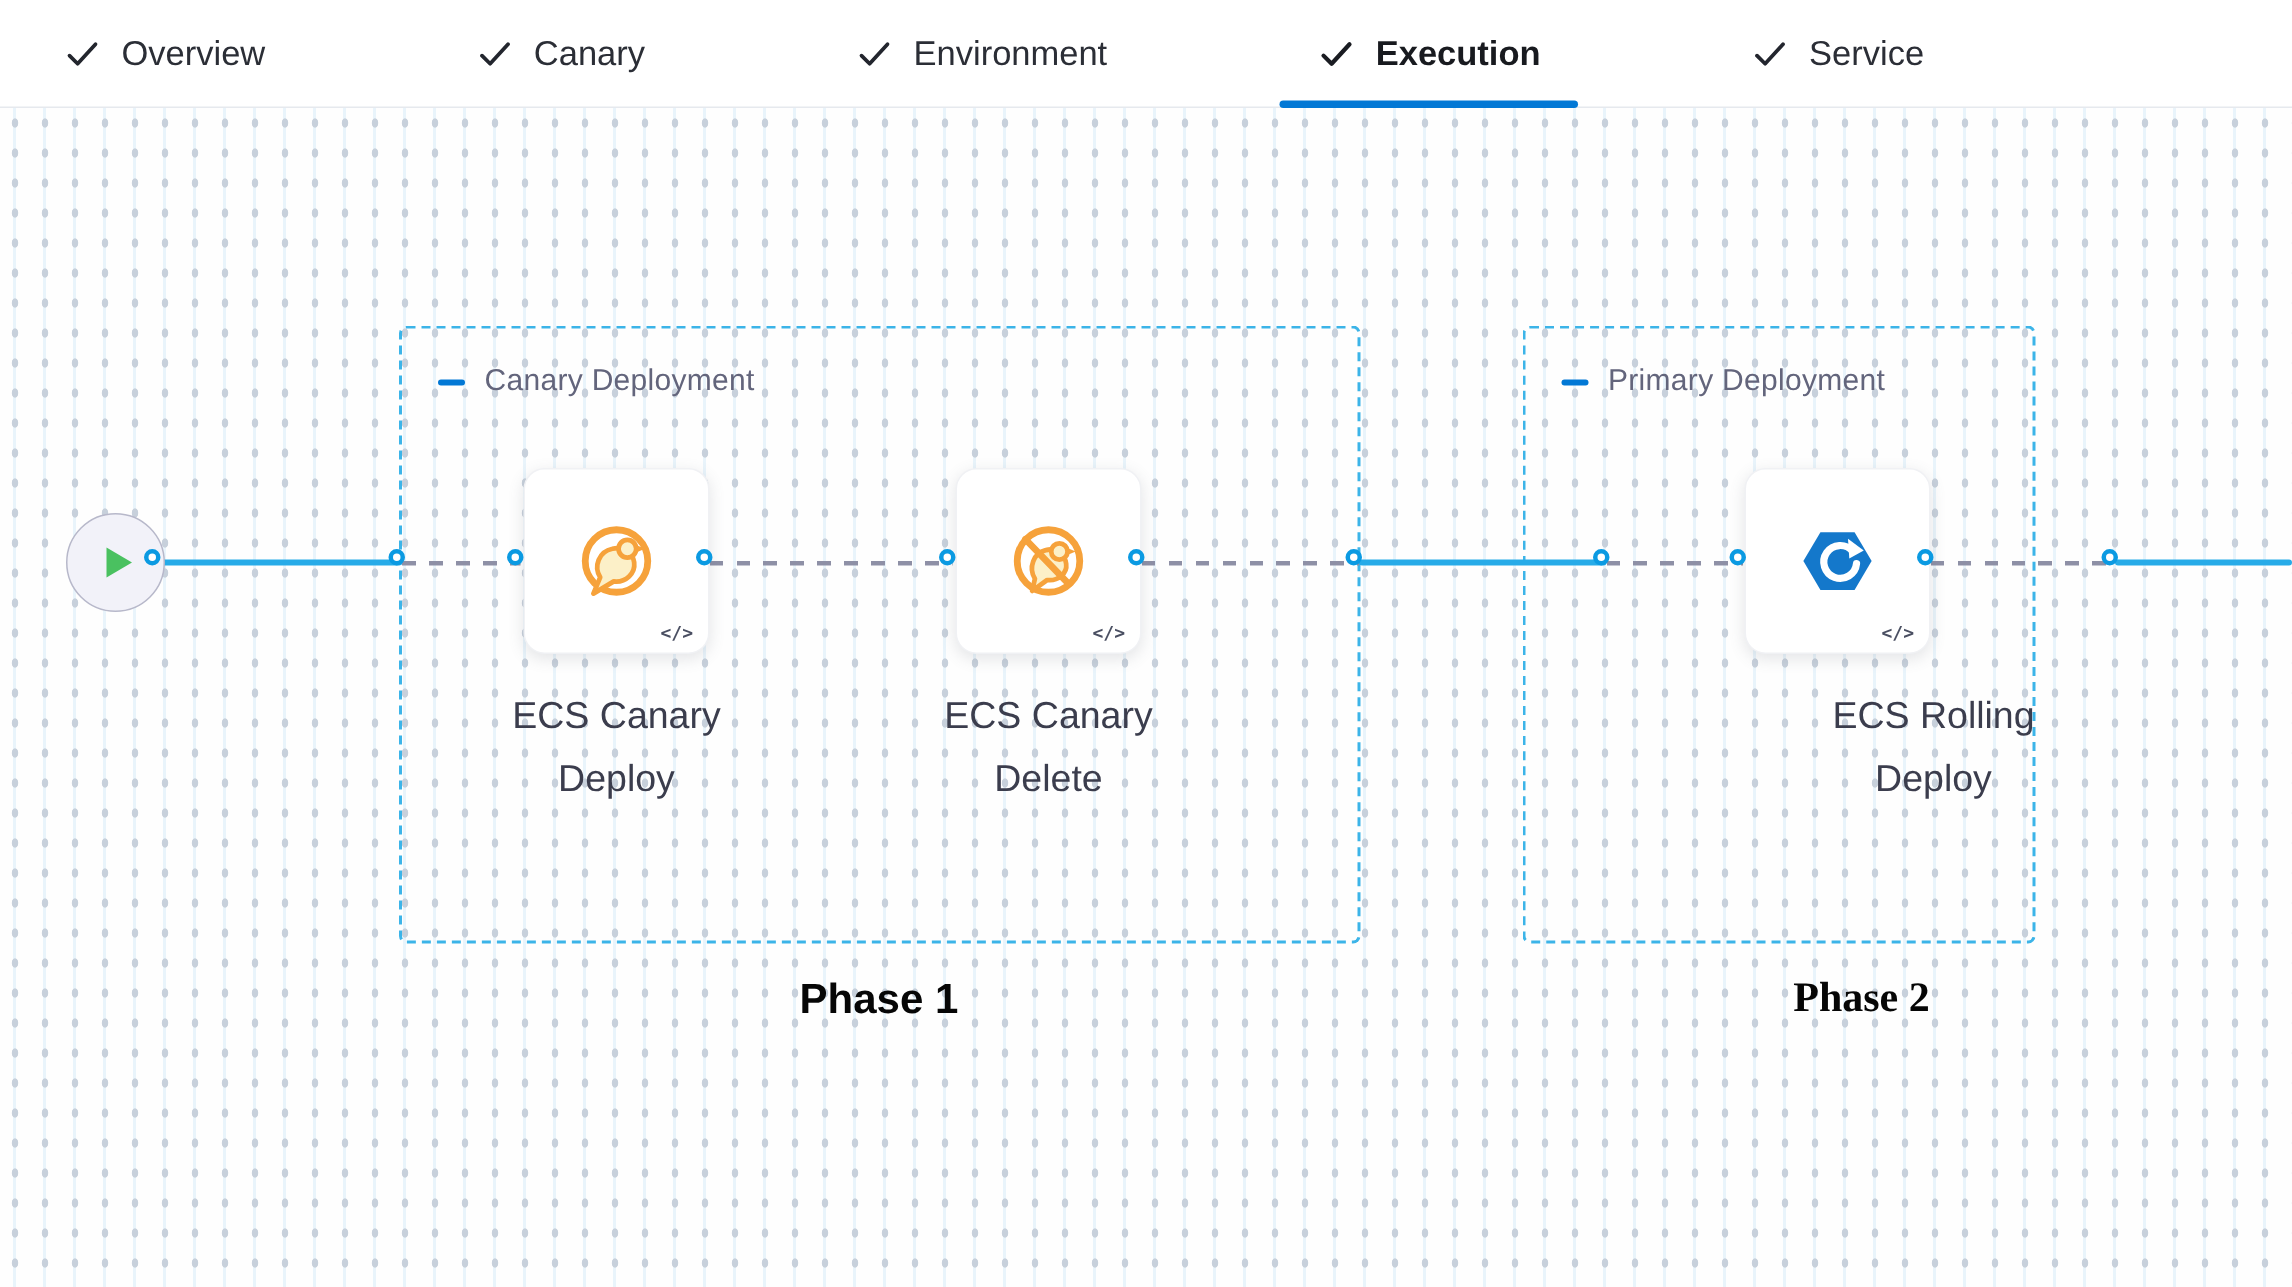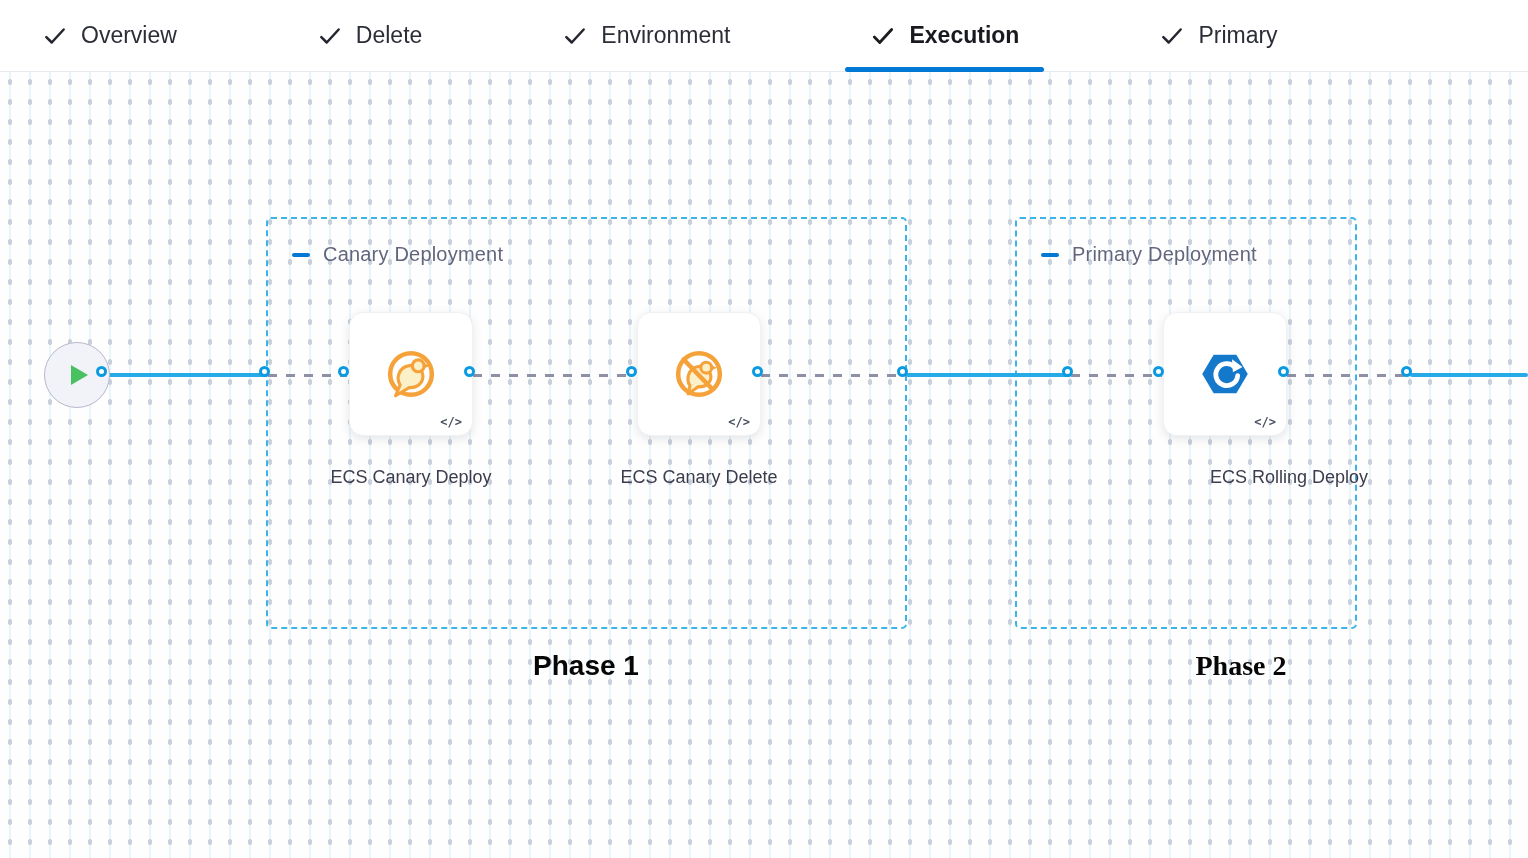--- a/index.html
+++ b/index.html
@@ -74,21 +74,21 @@
     display:flex; align-items:center; justify-content:center; cursor:pointer;
   }
   .card .code-badge{
     position:absolute; right:10px; bottom:6px;
     font-family:"DejaVu Sans Mono", monospace;
     font-size:12px; font-weight:700; color:#4a4f62;
   }
 
   .step-name{
     position:absolute; top:384px; width:170px;
-    text-align:center; font-size:18px; line-height:42px;
+    text-align:center; font-size:25px; line-height:42px;
     color:#3b3d4d; font-weight:500;
   }
   .phase-label{
     position:absolute; top:578px; width:400px; text-align:center;
     font-size:28px; font-weight:800; color:#060606;
   }
 </style>
 </head>
 <body>
 
@@ -96,39 +96,39 @@
   <div class="tab">
     <svg class="check" viewBox="0 0 24 24" fill="none">
         <path d="M4 13l5 5L20 6" stroke="#23262e" stroke-width="2.3" stroke-linecap="round" stroke-linejoin="round"></path>
       </svg>
     <span>Overview</span>
   </div>
   <div class="tab">
     <svg class="check" viewBox="0 0 24 24" fill="none">
         <path d="M4 13l5 5L20 6" stroke="#23262e" stroke-width="2.3" stroke-linecap="round" stroke-linejoin="round"></path>
       </svg>
-    <span>Delete</span>
+    <span>Canary</span>
   </div>
   <div class="tab">
     <svg class="check" viewBox="0 0 24 24" fill="none">
         <path d="M4 13l5 5L20 6" stroke="#23262e" stroke-width="2.3" stroke-linecap="round" stroke-linejoin="round"></path>
       </svg>
     <span>Environment</span>
   </div>
   <div class="tab active">
     <svg class="check" viewBox="0 0 24 24" fill="none">
         <path d="M4 13l5 5L20 6" stroke="#1a1c22" stroke-width="2.6" stroke-linecap="round" stroke-linejoin="round"></path>
       </svg>
     <span>Execution</span>
   </div>
   <div class="tab">
     <svg class="check" viewBox="0 0 24 24" fill="none">
         <path d="M4 13l5 5L20 6" stroke="#23262e" stroke-width="2.3" stroke-linecap="round" stroke-linejoin="round"></path>
       </svg>
-    <span>Primary</span>
+    <span>Service</span>
   </div>
 </div>
 
 <div class="canvas">
 
   <div class="group" style="left:266px;width:641px;">
     <div class="group-header">
       <div class="collapse-minus"></div>
       <span class="group-label">Canary Deployment</span>
     </div>

